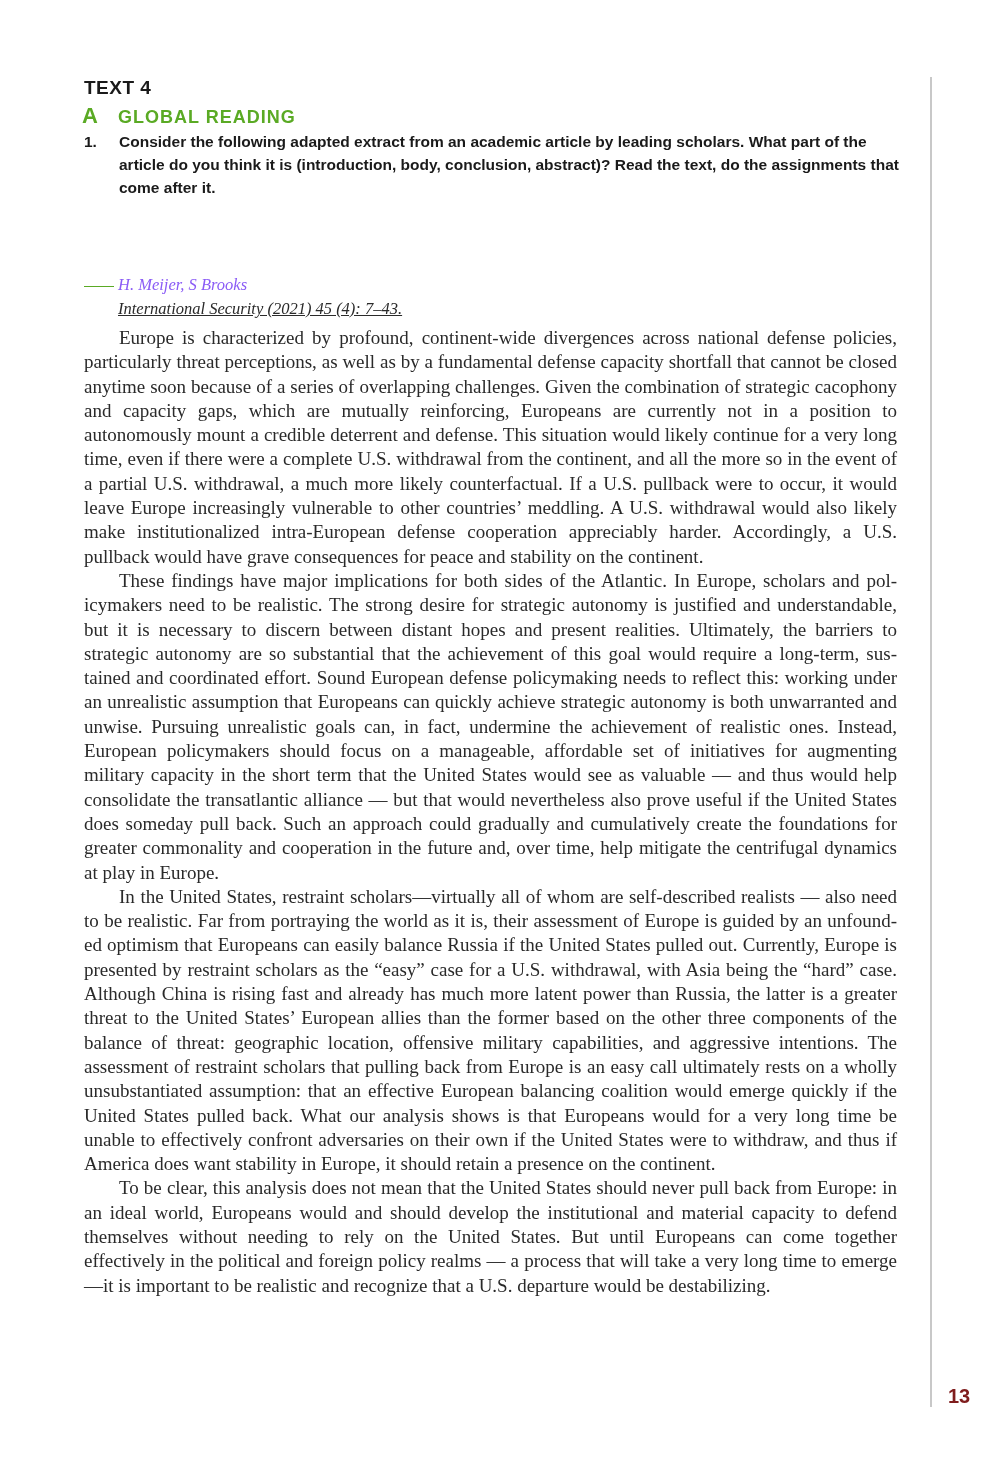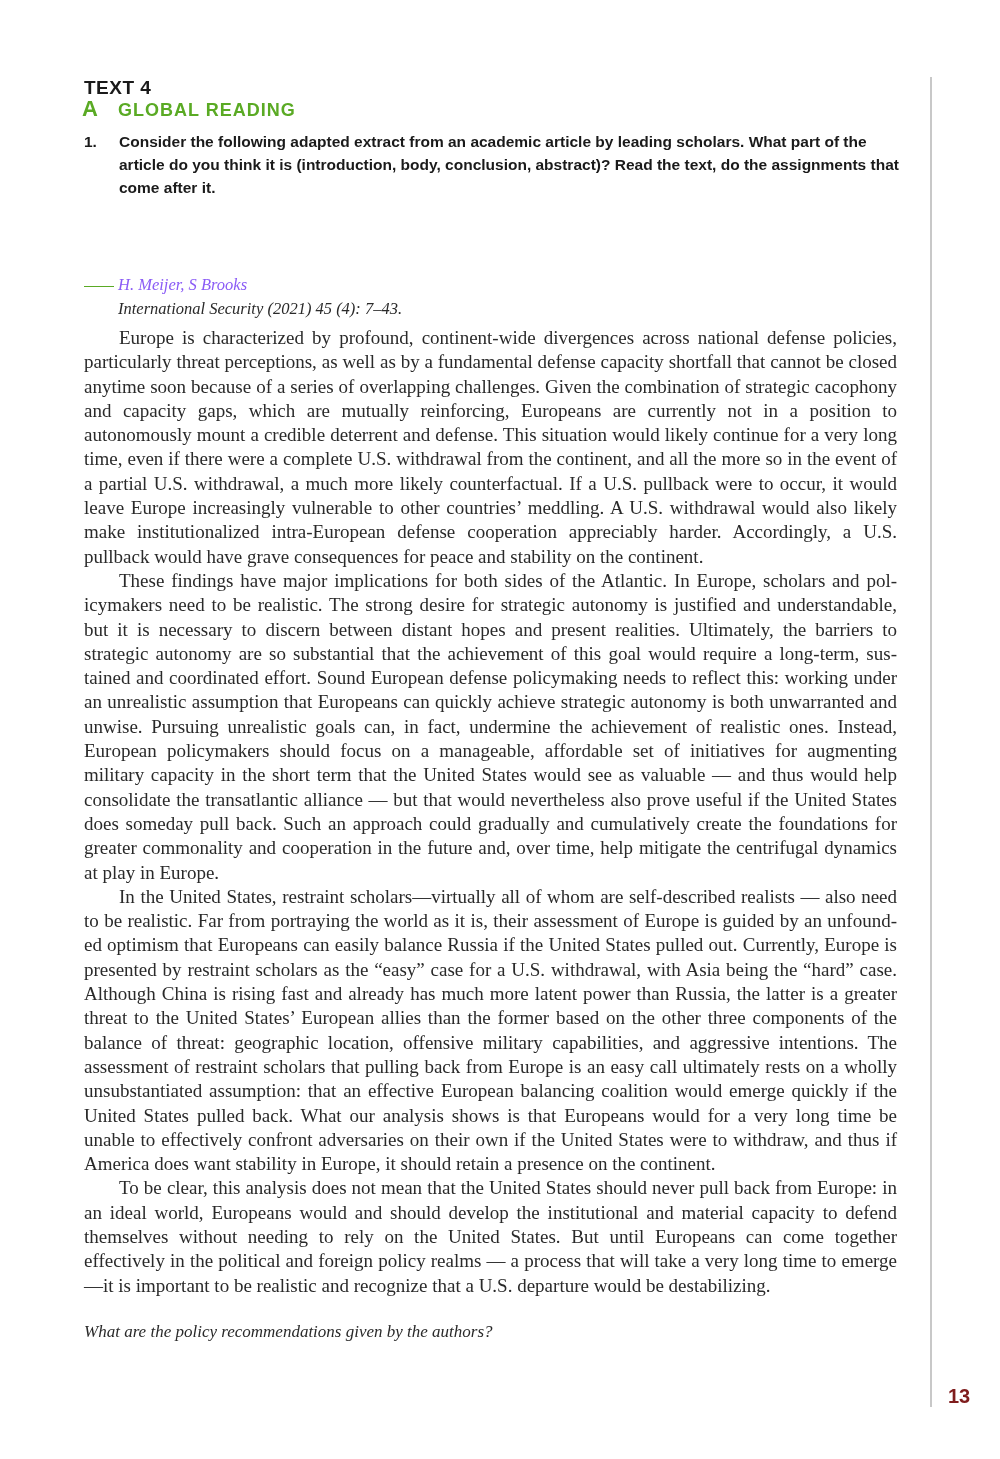--- a/index.html
+++ b/index.html
@@ -1,30 +1,30 @@
 <!DOCTYPE html>
 <html><head>
 <meta charset="utf-8">
 <style>
   html, body { margin: 0; padding: 0; background: #ffffff; }
   body { width: 1000px; height: 1459px; position: relative; overflow: hidden; color: #231f20; }
   .page { position: absolute; left: 0; top: 0; width: 1000px; height: 1445px; }
   .vline { position: absolute; left: 930px; top: 77px; width: 2px; height: 1330px; background: #c8c8c8; }
   .page-num { position: absolute; left: 948px; top: 1385px; font-family: "Liberation Sans", sans-serif; font-weight: bold; font-size: 20px; color: #7f1d1d; }
   .text-label { position: absolute; left: 84px; top: 77px; font-family: "Liberation Sans", sans-serif; font-weight: bold; font-size: 19px; letter-spacing: 0.5px; color: #1a1a1a; }
-  .section { position: absolute; left: 82px; top: 96px; font-family: "Liberation Sans", sans-serif; font-weight: bold; color: #5aaa24; }
+  .section { position: absolute; left: 82px; top: 103px; font-family: "Liberation Sans", sans-serif; font-weight: bold; color: #5aaa24; }
   .section .letter { font-size: 22px; display: inline-block; width: 36px; }
   .section .title { font-size: 18px; letter-spacing: 1px; }
   .task { position: absolute; left: 84px; top: 130px; width: 830px; font-family: "Liberation Sans", sans-serif; font-weight: bold; font-size: 15.5px; line-height: 23px; color: #1a1a1a; }
   .task .num { position: absolute; left: 0; top: 0; }
   .task .body { margin-left: 35px; }
   .article-title { position: absolute; left: 84px; top: 212px; width: 830px; text-align: center; font-family: "Liberation Serif", serif; font-weight: bold; font-size: 21px; line-height: 25px; letter-spacing: 1px; color: #1a1a1a; }
   .authors { position: absolute; left: 84px; top: 275px; font-family: "Liberation Serif", serif; font-style: italic; font-size: 16.5px; color: #8b5cf6; }
   .authors .dash { display: inline-block; width: 30px; height: 1px; background: #5aaa24; vertical-align: middle; margin-right: 4px; }
-  .citation { position: absolute; left: 118px; top: 299px; font-family: "Liberation Serif", serif; font-style: italic; font-size: 16.5px; color: #2a2a2a; }
+  .citation { position: absolute; left: 118px; top: 299px; font-family: "Liberation Serif", serif; font-style: italic; font-size: 16.5px; color: #2a2a2a; text-decoration: underline; }
   .article { position: absolute; left: 84px; top: 326px; width: 813px; font-family: "Liberation Serif", serif; font-size: 19px; line-height: 24.3px; color: #2a2a2a; text-align: justify; hyphens: manual; }
   .article p { margin: 0; text-indent: 35px; }
   .questions { position: absolute; left: 84px; top: 1320px; width: 830px; font-family: "Liberation Serif", serif; font-style: italic; font-size: 17px; line-height: 24.3px; color: #2a2a2a; }
   .questions div { white-space: nowrap; }
 </style>
 </head>
 <body>
 
 <div class="page">
   <div class="vline"></div>
@@ -47,17 +47,16 @@
   <div class="citation">International Security (2021) 45 (4): 7–43.</div>
 
   <div class="article">
     <p>Europe is characterized by profound, continent-wide divergences across national defense policies, particularly threat perceptions, as well as by a fundamental defense capacity shortfall that cannot be closed anytime soon because of a series of overlapping challenges. Given the combination of strategic cacophony and capacity gaps, which are mutually reinforcing, Europeans are currently not in a position to autonomously mount a credible deterrent and defense. This situation would likely continue for a very long time, even if there were a complete U.S. withdrawal from the continent, and all the more so in the event of a partial U.S. withdrawal, a much more likely counterfactual. If a U.S. pullback were to occur, it would leave Europe increasingly vulnerable to other countries’ meddling. A U.S. withdrawal would also likely make institutionalized intra-European defense cooperation appreciably harder. Accordingly, a U.S. pullback would have grave consequences for peace and stability on the continent.</p>
     <p>These findings have major implications for both sides of the Atlantic. In Europe, scholars and pol­icymakers need to be realistic. The strong desire for strategic autonomy is justified and understandable, but it is necessary to discern between distant hopes and present realities. Ultimately, the barriers to strategic autonomy are so substantial that the achievement of this goal would require a long-term, sus­tained and coordinated effort. Sound European defense policymaking needs to reflect this: working under an unrealistic assumption that Europeans can quickly achieve strategic autonomy is both unwar­ranted and unwise. Pursuing unrealistic goals can, in fact, undermine the achievement of realistic ones. Instead, European policymakers should focus on a manageable, affordable set of initiatives for aug­menting military capacity in the short term that the United States would see as valuable — and thus would help consolidate the transatlantic alliance — but that would nevertheless also prove useful if the United States does someday pull back. Such an approach could gradually and cumulatively create the foundations for greater commonality and cooperation in the future and, over time, help mitigate the centrifugal dynamics at play in Europe.</p>
     <p>In the United States, restraint scholars—virtually all of whom are self-described realists — also need to be realistic. Far from portraying the world as it is, their assessment of Europe is guided by an unfound­ed optimism that Europeans can easily balance Russia if the United States pulled out. Currently, Europe is presented by restraint scholars as the “easy” case for a U.S. withdrawal, with Asia being the “hard” case. Although China is rising fast and already has much more latent power than Russia, the latter is a greater threat to the United States’ European allies than the former based on the other three components of the balance of threat: geographic location, offensive military capabilities, and aggressive intentions. The assessment of restraint scholars that pulling back from Europe is an easy call ultimately rests on a whol­ly unsubstantiated assumption: that an effective European balancing coalition would emerge quickly if the United States pulled back. What our analysis shows is that Europeans would for a very long time be unable to effectively confront adversaries on their own if the United States were to withdraw, and thus if America does want stability in Europe, it should retain a presence on the continent.</p>
     <p>To be clear, this analysis does not mean that the United States should never pull back from Europe: in an ideal world, Europeans would and should develop the institutional and material capacity to de­fend themselves without needing to rely on the United States. But until Europeans can come together effectively in the political and foreign policy realms — a process that will take a very long time to emerge—it is important to be realistic and recognize that a U.S. departure would be destabilizing.</p>
   </div>
 
   <div class="questions">
-    <div>What are the policy recommendations given by the authors?</div>
   </div>
 
   <div class="page-num">13</div>
 </div>
 
 </body></html>

